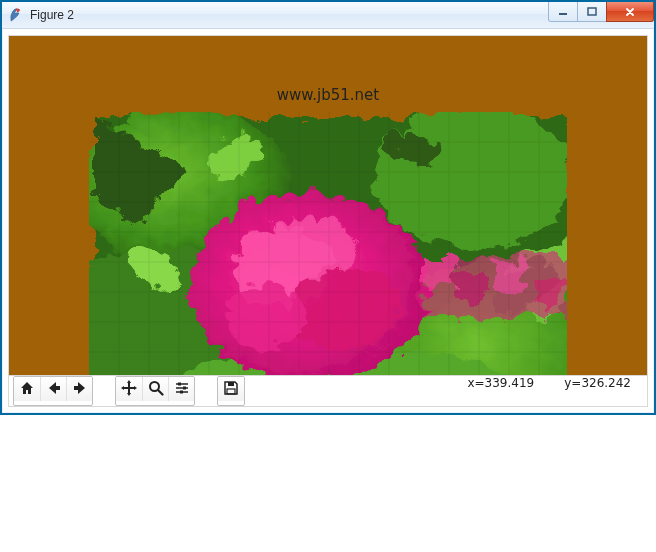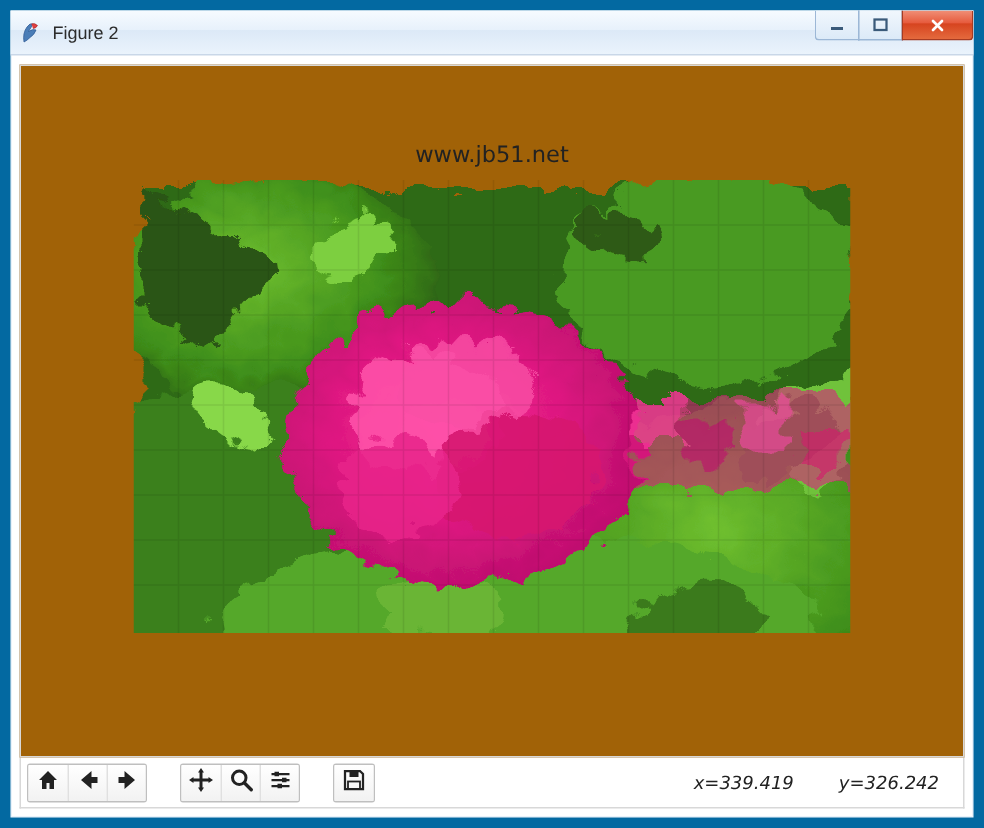--- a/index.html
+++ b/index.html
@@ -1,19 +1,19 @@
 <!DOCTYPE html>
 <html><head>
 <meta charset="utf-8">
 <style>
   * { box-sizing: border-box; margin: 0; padding: 0; }
   html, body { width: 656px; height: 552px; font-family: "Segoe UI", Tahoma, sans-serif; font-size: 12px; background: #fff; overflow: hidden; }
   .window {
-    width: 656px; height: 552px;
-    border: 7px solid #0369a1;
+    width: 656px; height: 415px;
+    border: 2px solid #0369a1;
     background: #fff;
     display: flex; flex-direction: column;
     box-shadow: inset 0 0 0 1px #e9f2fb;
   }
   .titlebar {
     height: 30px;
     background: linear-gradient(to bottom, #f6fbff 0%, #e7f1fb 45%, #dce9f7 46%, #eaf3fc 100%);
     border-bottom: 1px solid #c9d7e8;
     display: flex; align-items: center;
     padding-left: 6px;
@@ -69,24 +69,23 @@
     position: relative;
     overflow: hidden;
   }
   .plot-area svg { display: block; }
   .toolbar {
     height: 34px;
     background: #fff;
     border: 1px solid #d8d8d8;
     border-top: none;
     margin: 0 6px 6px 6px;
-    display: flex; align-items: center;
+    display: flex; 
     padding: 0 4px;
     gap: 16px;
-    font-style: italic;
   }
   .tool-group { display: flex; border: 1px solid #bfbfbf; border-radius: 2px; margin-right: 6px; }
   .tool-btn {
     width: 26px; height: 24px;
     background: linear-gradient(to bottom, #ffffff, #f2f2f2);
     display: flex; align-items: center; justify-content: center;
     border-left: 1px solid #e0e0e0;
     cursor: pointer;
   }
   .tool-btn:first-child { border-left: none; }

